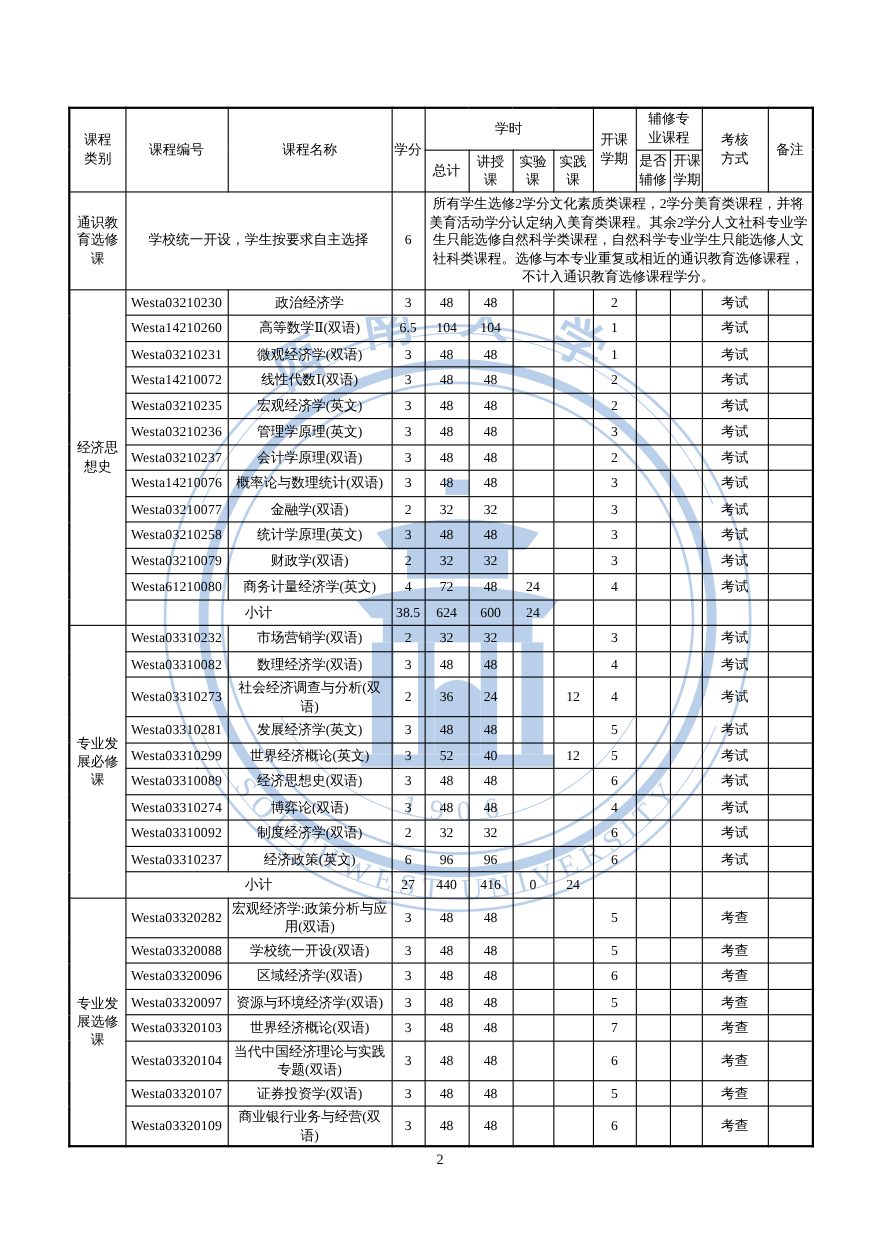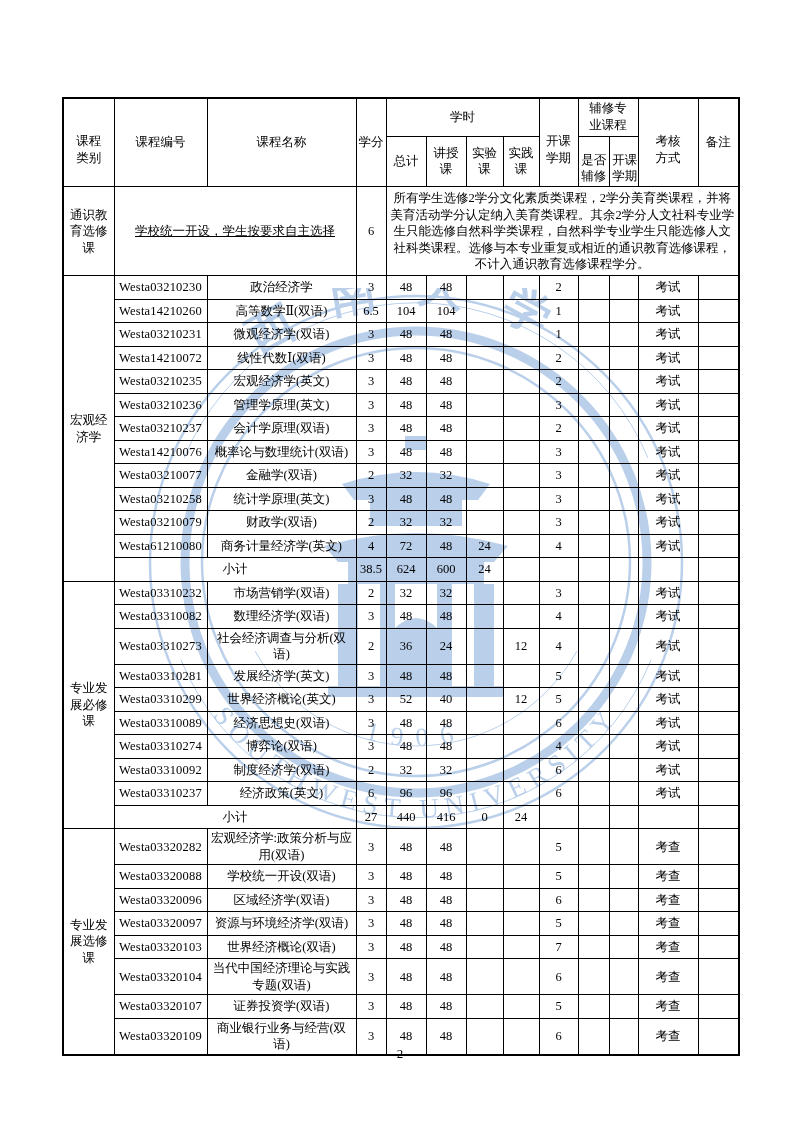--- a/index.html
+++ b/index.html
@@ -26,30 +26,30 @@
     font-size:12.5px;
     text-align:center;vertical-align:middle;
     padding:1px 2px;line-height:1.32;
     overflow:hidden;
     background:transparent;
   }
   table.curriculum{border:2px solid #000;}
   thead th{font-weight:bold;font-size:12.5px;}
   thead tr.tier1{height:38px;}
   thead tr.tier2{height:38px;}
-  .w2{display:inline-block;width:2.1em;line-height:1.35;margin-top:14px;}
+  .w2{display:inline-block;width:2.1em;line-height:1.35;}
   .w3{display:inline-block;width:3.1em;line-height:1.35;text-align:center;}
   tr.general-row{height:89px;}
   tbody tr{height:23.5px;}
   td.cat{font-weight:bold;font-size:12.5px;padding:0 3px;line-height:1.5;margin-left:25px;}
   td.note{
     text-align:justify;text-justify:inter-ideograph;
     font-size:12.5px;line-height:14.9px;padding:2px 3px;vertical-align:middle;
   }
-  td.desc{font-size:12.5px;text-decoration:underline;}
+  td.desc{font-size:12.5px;}
   td.cd{font-size:12.5px;letter-spacing:0.2px;}
   td.nm{font-size:12.5px;padding:1px 3px;}
   td.b{font-weight:bold;}
   td.sub-label{font-weight:bold;}
   
   .page-number{
     position:absolute;left:0;top:1046px;width:100%;
     text-align:center;font-size:13px;z-index:1;
   }
 </style>
@@ -132,21 +132,21 @@
   <tbody>
     <tr class="general-row">
       <td class="cat">通识教育选修课</td>
       <td colspan="2" class="desc">学校统一开设，学生按要求自主选择</td>
       <td class="b">6</td>
       <td colspan="9" class="note">所有学生选修2学分文化素质类课程，2学分美育类课程，并将美育活动学分认定纳入美育类课程。其余2学分人文社科专业学生只能选修自然科学类课程，自然科学专业学生只能选修人文社科类课程。选修与本专业重复或相近的通识教育选修课程，不计入通识教育选修课程学分。</td>
     </tr>
   </tbody>
   <tbody>
         <tr>
-          <td class="cat" rowspan="13">宏观经济学</td>
+          <td class="cat" rowspan="13">经济思想史</td>
           <td class="cd">Westa03210230</td>
           <td class="nm">政治经济学</td>
           <td>3</td>
           <td>48</td>
           <td>48</td>
           <td></td>
           <td></td>
           <td>2</td>
           <td></td>
           <td></td>

